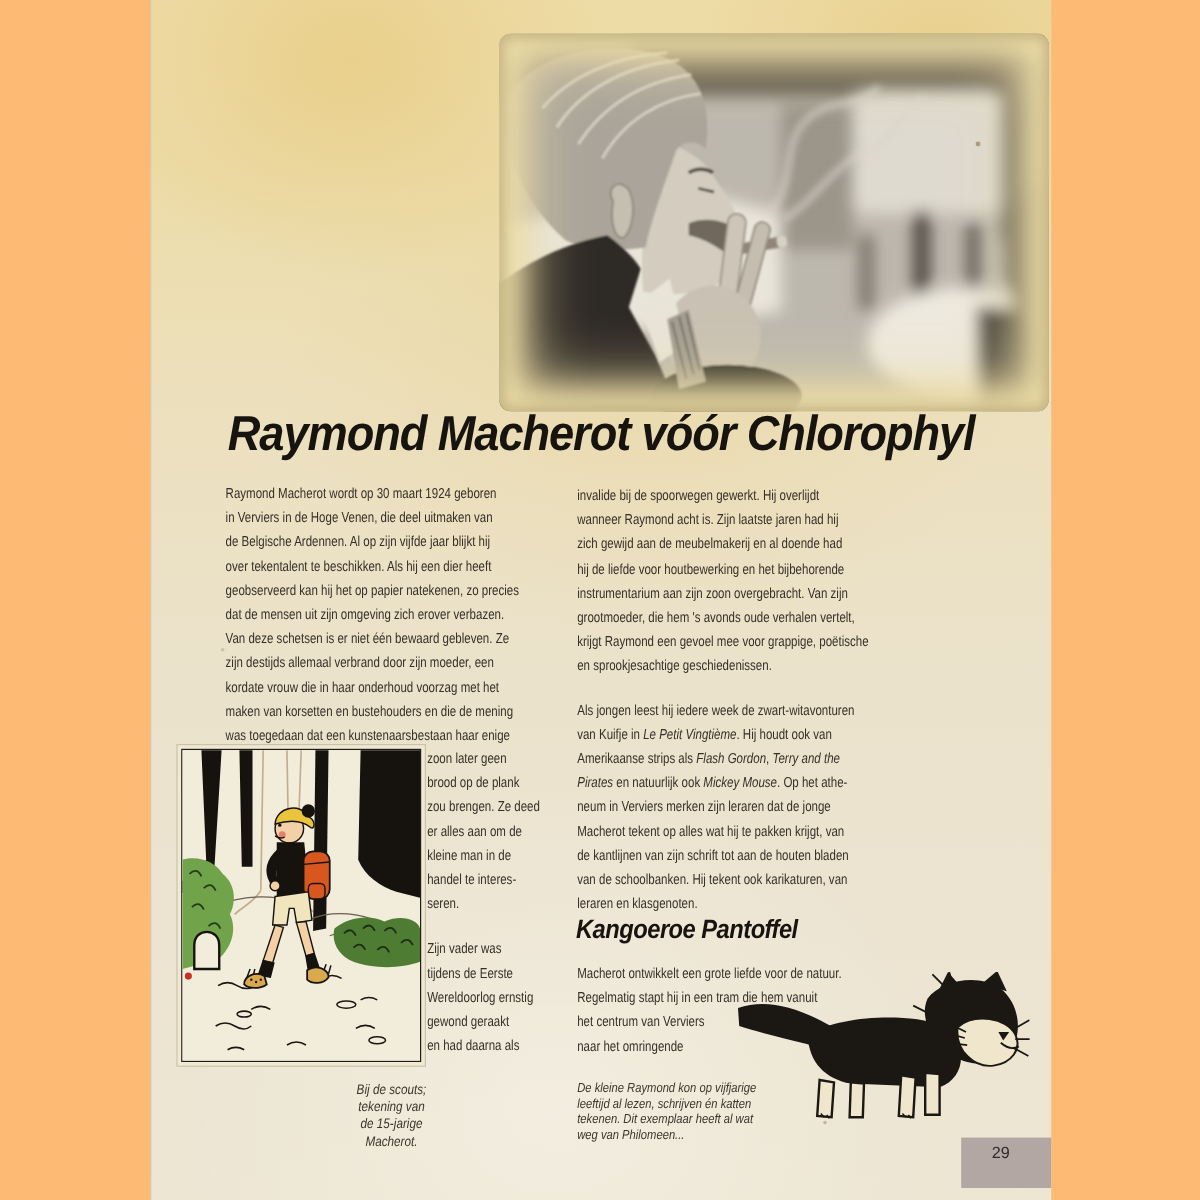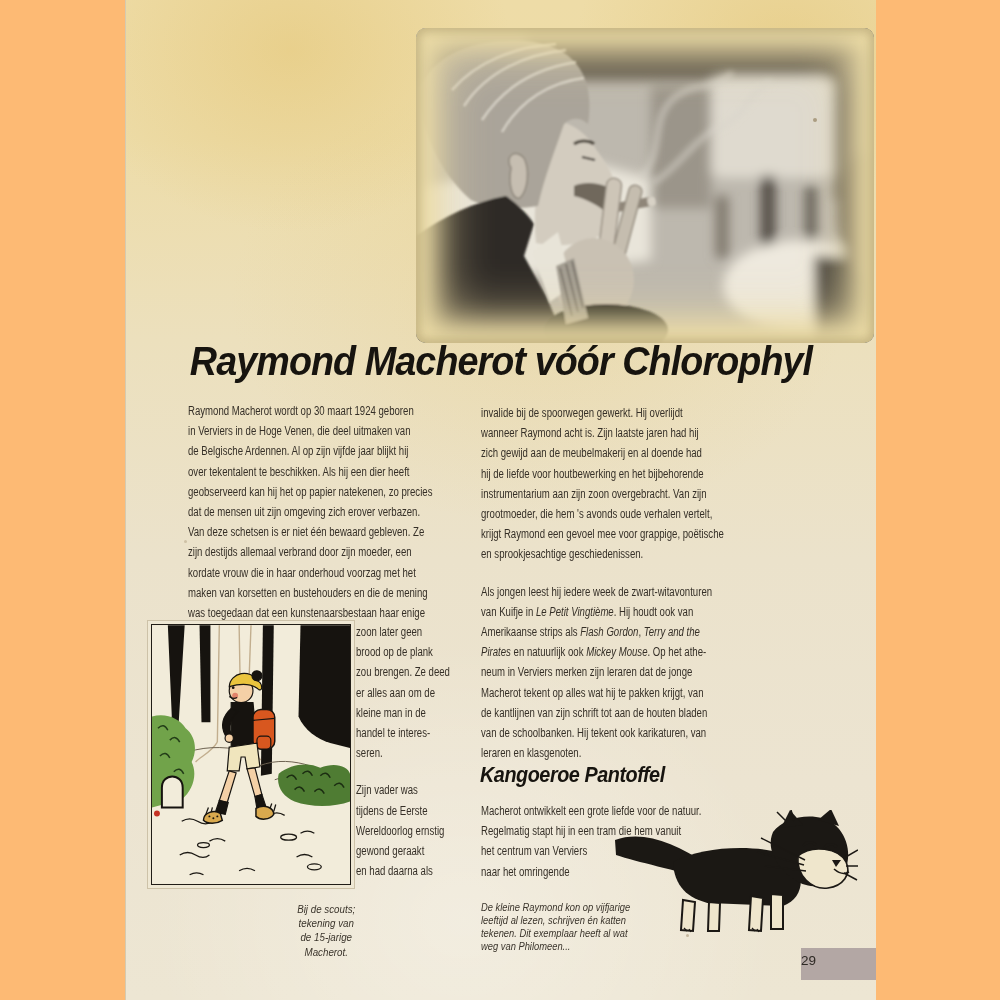--- a/index.html
+++ b/index.html
@@ -39,22 +39,22 @@
   .cap{position:absolute;font-style:italic;color:#3a342b;transform:scaleX(.85);transform-origin:0 0;}
   .cap-scout{left:145px;top:902px;width:130px;font-size:11.5px;line-height:14.2px;text-align:center;}
   .cap-cat{left:355px;top:901px;width:230px;font-size:11px;line-height:13px;}
   
   .scout{position:absolute;left:25px;top:624px;width:200px;height:261px;}
   .scout svg{display:block;width:100%;height:100%;border:1.5px solid #211d17;box-sizing:border-box;
              box-shadow:0 0 0 3px #efe8d4, 0 0 0 4px #cdc2a8;}
   .cat{position:absolute;left:487px;top:810px;width:245px;height:128px;}
   .cat svg{display:block;width:100%;height:100%;}
   
-  .pagenum{position:absolute;left:675px;top:948px;width:75px;height:32px;background:#b3a7a4;
-           color:#2e2a25;font-size:13.5px;line-height:26px;text-align:left;padding-right:9px;box-sizing:border-box;}
+  .pagenum{position:absolute;left:675px;top:948px;width:75px;height:42px;background:#b3a7a4;
+           color:#2e2a25;font-size:13.5px;line-height:26px;text-align:center;padding-right:9px;box-sizing:border-box;}
 </style>
 </head>
 <body>
 
 <div class="stage">
   <div class="page">
 
     <div class="photo">
       <svg viewBox="0 0 458 315" preserveAspectRatio="none">
         <defs>

